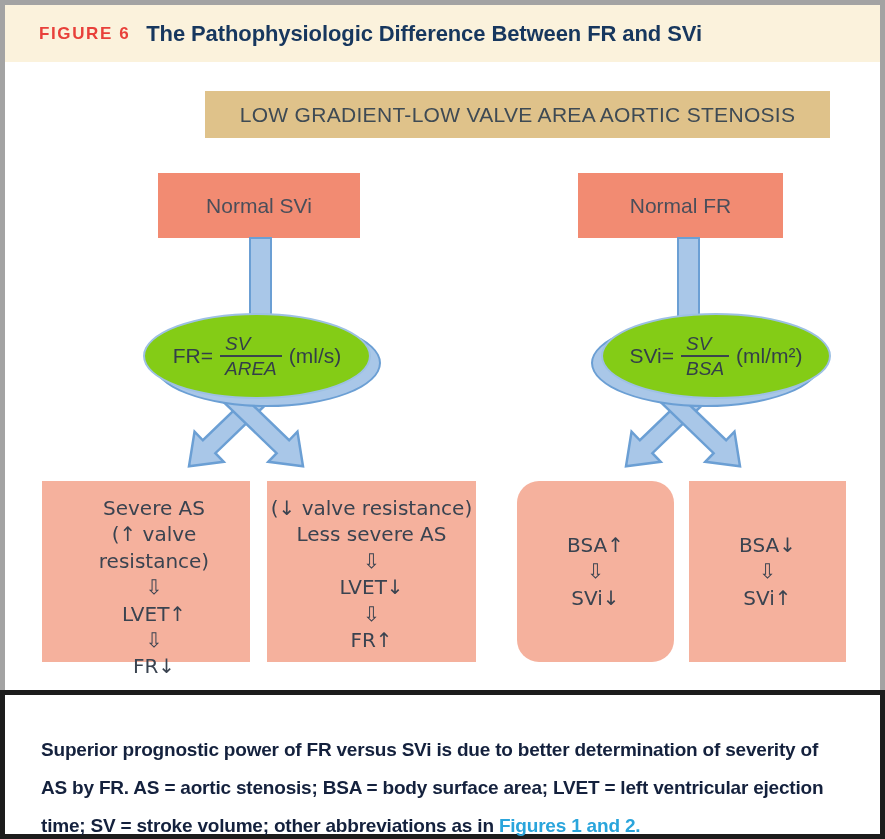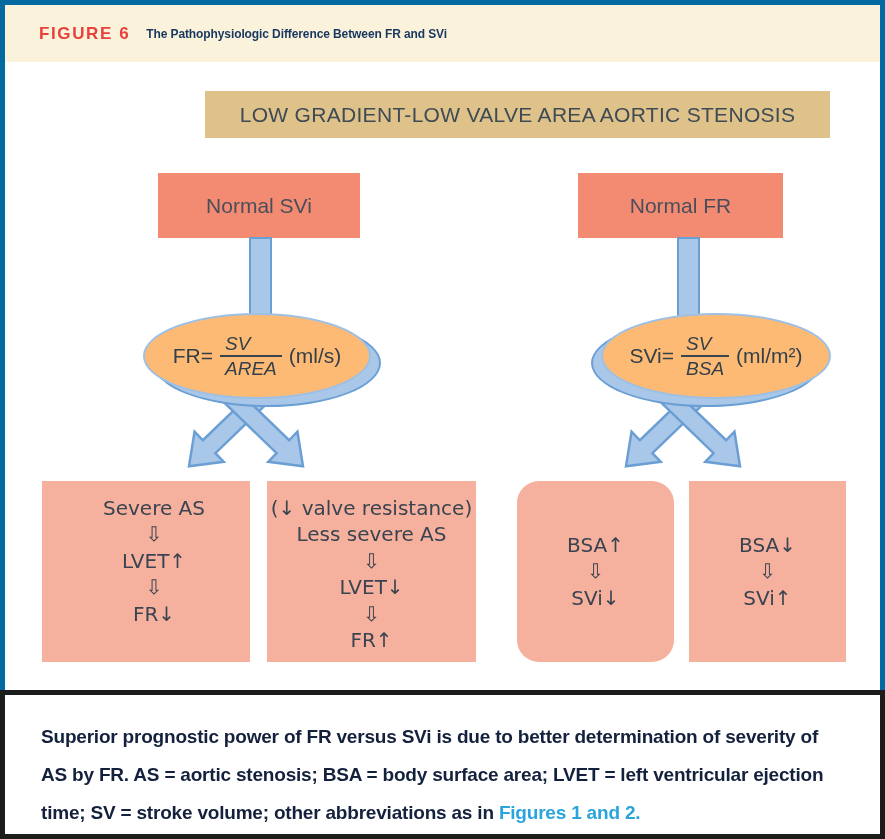--- a/index.html
+++ b/index.html
@@ -2,29 +2,29 @@
 <html><head>
 <meta charset="utf-8">
 <style>
   * { margin:0; padding:0; box-sizing:border-box; }
   html,body { background:#ffffff; }
   body { font-family:"Liberation Sans","DejaVu Sans",sans-serif; }
   .figure-root { position:relative; width:885px; height:839px; background:#ffffff; overflow:hidden; }
 
   
   .main-panel { position:absolute; left:0; top:0; width:885px; height:695px;
-                border:5px solid #0369a1; background:#ffffff; }
+                border:5px solid #a3a3a3; background:#ffffff; }
   .caption-panel { position:absolute; left:0; top:690px; width:885px; height:149px;
-                   border:5px solid #1c1c1c; background:#ffffff; padding:23px 36px 0 36px; }
+                   border:5px solid #1c1c1c; background:#ffffff; padding:36px 36px 0 36px; }
 
   
   .header-strip { position:absolute; left:0; top:0; width:100%; height:57px; background:#fbf2dc;
                   display:flex; align-items:center; padding-left:34px; gap:16px; }
   .figure-label { color:#e8403a; font-weight:bold; font-size:17px; letter-spacing:1.6px; }
-  .figure-title { color:#17375e; font-weight:bold; font-size:12px; letter-spacing:-0.1px; }
+  .figure-title { color:#17375e; font-weight:bold; font-size:22px; letter-spacing:-0.1px; }
 
   
   .banner { position:absolute; left:152px; top:86px; width:625px; height:47px; background:#dfc28a;
             display:flex; align-items:center; justify-content:center;
             font-size:21px; color:#3e4a54; letter-spacing:0.3px;margin-left:48px; }
   .branch-box { position:absolute; width:202px; height:65px; background:#f28b72;
                 display:flex; align-items:center; justify-content:center;
                 font-size:21px; color:#4a4e5a; }
   .branch-left  { left:153px; top:168px; }
   .branch-right { left:573px; top:168px; width:205px; }
@@ -35,21 +35,21 @@
   .v-arrow-right { left:672px; }
 
   .ellipse-group { position:absolute; width:248px; height:100px; top:304px; z-index:3; }
   .ellipse-group-left  { left:132px; }
   .ellipse-group-right { left:586px; }
   .blue-ring { position:absolute; width:228px; height:88px; border-radius:50%;
                background:#a9c7e8; border:2px solid #6b9fd4; }
   .ellipse-group-left  .blue-ring { left:16px; top:10px; }
   .ellipse-group-right .blue-ring { left:0;   top:10px; width:230px; }
   .green-ellipse { position:absolute; width:228px; height:86px; border-radius:50%;
-                   background:#fdba74; border:2px solid #9dc0e4;
+                   background:#84cc16; border:2px solid #9dc0e4;
                    display:flex; align-items:center; justify-content:center; gap:7px;
                    color:#333f49; font-size:21px; }
   .ellipse-group-left  .green-ellipse { left:6px;  top:4px; }
   .ellipse-group-right .green-ellipse { left:10px; top:4px; width:230px; }
   .fraction { display:inline-flex; flex-direction:column; align-items:flex-start; font-style:italic;
               font-size:19px; line-height:1.15; }
   .fraction .den { border-top:2px solid #3a444d; padding:1px 5px 0 5px; }
   .fraction .num { padding:0 5px; }
 
   .split-arrows { position:absolute; top:388px; z-index:2; }
@@ -119,20 +119,21 @@
       <path d="M -9,0 H 9 V 86 H 21 L 0,114 L -21,86 H -9 Z" transform="translate(135,-6) rotate(46)" fill="#a9c7e8" stroke="#6b9fd4" stroke-width="2.5"></path>
       <path d="M -9,0 H 9 V 86 H 21 L 0,114 L -21,86 H -9 Z" transform="translate(85,-6) rotate(-46)" fill="#a9c7e8" stroke="#6b9fd4" stroke-width="2.5"></path>
     </svg>
     <svg class="split-arrows split-arrows-right" width="220" height="88" viewBox="0 0 220 88">
       <path d="M -9,0 H 9 V 86 H 21 L 0,114 L -21,86 H -9 Z" transform="translate(135,-6) rotate(46)" fill="#a9c7e8" stroke="#6b9fd4" stroke-width="2.5"></path>
       <path d="M -9,0 H 9 V 86 H 21 L 0,114 L -21,86 H -9 Z" transform="translate(85,-6) rotate(-46)" fill="#a9c7e8" stroke="#6b9fd4" stroke-width="2.5"></path>
     </svg>
 
     <div class="outcome-box outcome-1">
       <span class="outcome-line">Severe AS</span>
+      <span class="outcome-line">(↑ valve resistance)</span>
       <span class="outcome-line">⇩</span>
       <span class="outcome-line">LVET↑</span>
       <span class="outcome-line">⇩</span>
       <span class="outcome-line">FR↓</span>
     </div>
     <div class="outcome-box outcome-2">
       <span class="outcome-line">(↓ valve resistance)</span>
       <span class="outcome-line">Less severe AS</span>
       <span class="outcome-line">⇩</span>
       <span class="outcome-line">LVET↓</span>

